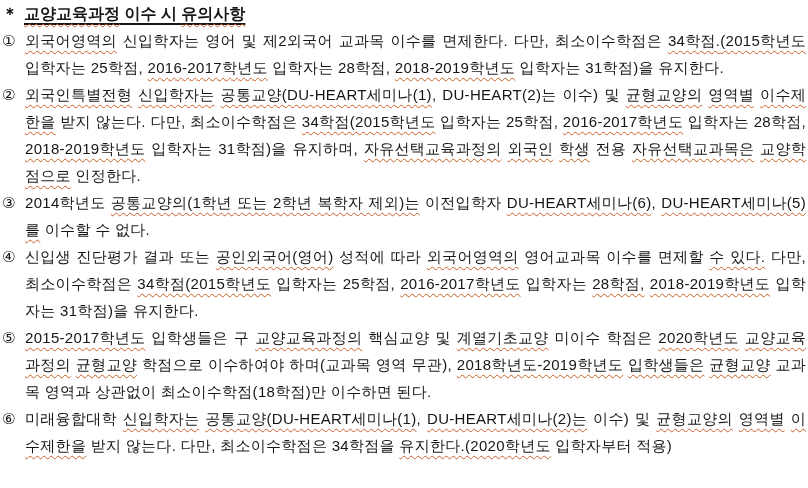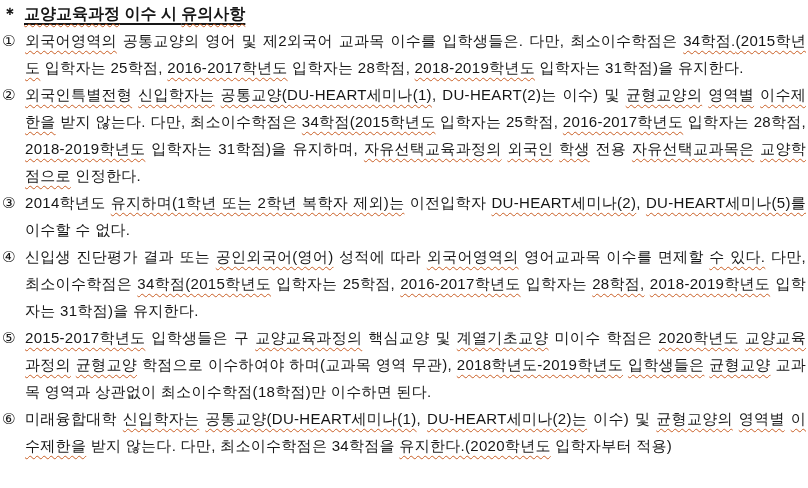--- a/index.html
+++ b/index.html
@@ -62,29 +62,29 @@
   }
 </style>
 </head>
 <body>
 
 <div class="page">
   <h1 class="title"><span class="marker">＊</span><span class="title-text"><span class="wavy">교양교육과정</span><span> 이수 시 </span><span class="wavy">유의사항</span></span></h1>
   <div class="items">
       <div class="item">
         <span class="num">①</span>
-        <span class="body"><span class="wavy">외국어영역의</span><span> 공통교양의 영어 및 제2외국어 교과목 이수를 입학생들은. 다만, 최소이수학점은 </span><span class="wavy">34학점.</span><span class="wavy">(2015학년도</span><span> 입학자는 25학점, </span><span class="wavy">2016-2017학년도</span><span> 입학자는 28학점, </span><span class="wavy">2018-2019학년도</span><span> 입학자는 31학점)을 유지한다.</span></span>
+        <span class="body"><span class="wavy">외국어영역의</span><span> 신입학자는 영어 및 제2외국어 교과목 이수를 면제한다. 다만, 최소이수학점은 </span><span class="wavy">34학점.</span><span class="wavy">(2015학년도</span><span> 입학자는 25학점, </span><span class="wavy">2016-2017학년도</span><span> 입학자는 28학점, </span><span class="wavy">2018-2019학년도</span><span> 입학자는 31학점)을 유지한다.</span></span>
       </div>
       <div class="item">
         <span class="num">②</span>
         <span class="body"><span class="wavy">외국인특별전형</span><span> </span><span class="wavy">신입학자는</span><span> </span><span class="wavy">공통교양(DU-HEART세미나(1)</span><span>, DU-HEART(2)는 이수) 및 </span><span class="wavy">균형교양의</span><span> </span><span class="wavy">영역별</span><span> </span><span class="wavy">이수제한을</span><span> 받지 않는다. 다만, 최소이수학점은 </span><span class="wavy">34학점(2015학년도</span><span> 입학자는 25학점, </span><span class="wavy">2016-2017학년도</span><span> 입학자는 28학점, </span><span class="wavy">2018-2019학년도</span><span> 입학자는 31학점)을 유지하며, </span><span class="wavy">자유선택교육과정의</span><span> </span><span class="wavy">외국인</span><span> </span><span class="wavy">학생</span><span> 전용 </span><span class="wavy">자유선택교과목은</span><span> </span><span class="wavy">교양학점으로</span><span> 인정한다.</span></span>
       </div>
       <div class="item">
         <span class="num">③</span>
-        <span class="body"><span>2014학년도 </span><span class="wavy">유지하며(1학년 또는 2학년 복학자 제외)는</span><span> 이전입학자 </span><span class="wavy">DU-HEART세미나(2)</span><span>, </span><span class="wavy">DU-HEART세미나(5)를</span><span> 이수할 수 없다.</span></span>
+        <span class="body"><span>2014학년도 </span><span class="wavy">공통교양의(1학년 또는 2학년 복학자 제외)는</span><span> 이전입학자 </span><span class="wavy">DU-HEART세미나(6)</span><span>, </span><span class="wavy">DU-HEART세미나(5)를</span><span> 이수할 수 없다.</span></span>
       </div>
       <div class="item">
         <span class="num">④</span>
         <span class="body"><span>신입생 진단평가 결과 또는 </span><span class="wavy">공인외국어(영어)</span><span> 성적에 따라 </span><span class="wavy">외국어영역의</span><span> 영어교과목 이수를 면제할 </span><span class="wavy">수 있다.</span><span> 다만, 최소이수학점은 </span><span class="wavy">34학점(2015학년도</span><span> 입학자는 25학점, </span><span class="wavy">2016-2017학년도</span><span> 입학자는 </span><span class="wavy">28학점,</span><span> </span><span class="wavy">2018-2019학년도</span><span> 입학자는 31학점)을 유지한다.</span></span>
       </div>
       <div class="item">
         <span class="num">⑤</span>
         <span class="body"><span class="wavy">2015-2017학년도</span><span> 입학생들은 구 </span><span class="wavy">교양교육과정의</span><span> 핵심교양 및 </span><span class="wavy">계열기초교양</span><span> 미이수 학점은 </span><span class="wavy">2020학년도</span><span> </span><span class="wavy">교양교육과정의</span><span> </span><span class="wavy">균형교양</span><span> 학점으로 이수하여야 하며(교과목 영역 무관), </span><span class="wavy">2018학년도-2019학년도</span><span> </span><span class="wavy">입학생들은</span><span> </span><span class="wavy">균형교양</span><span> 교과목 영역과 상관없이 최소이수학점(18학점)만 이수하면 된다.</span></span>
       </div>
       <div class="item">

